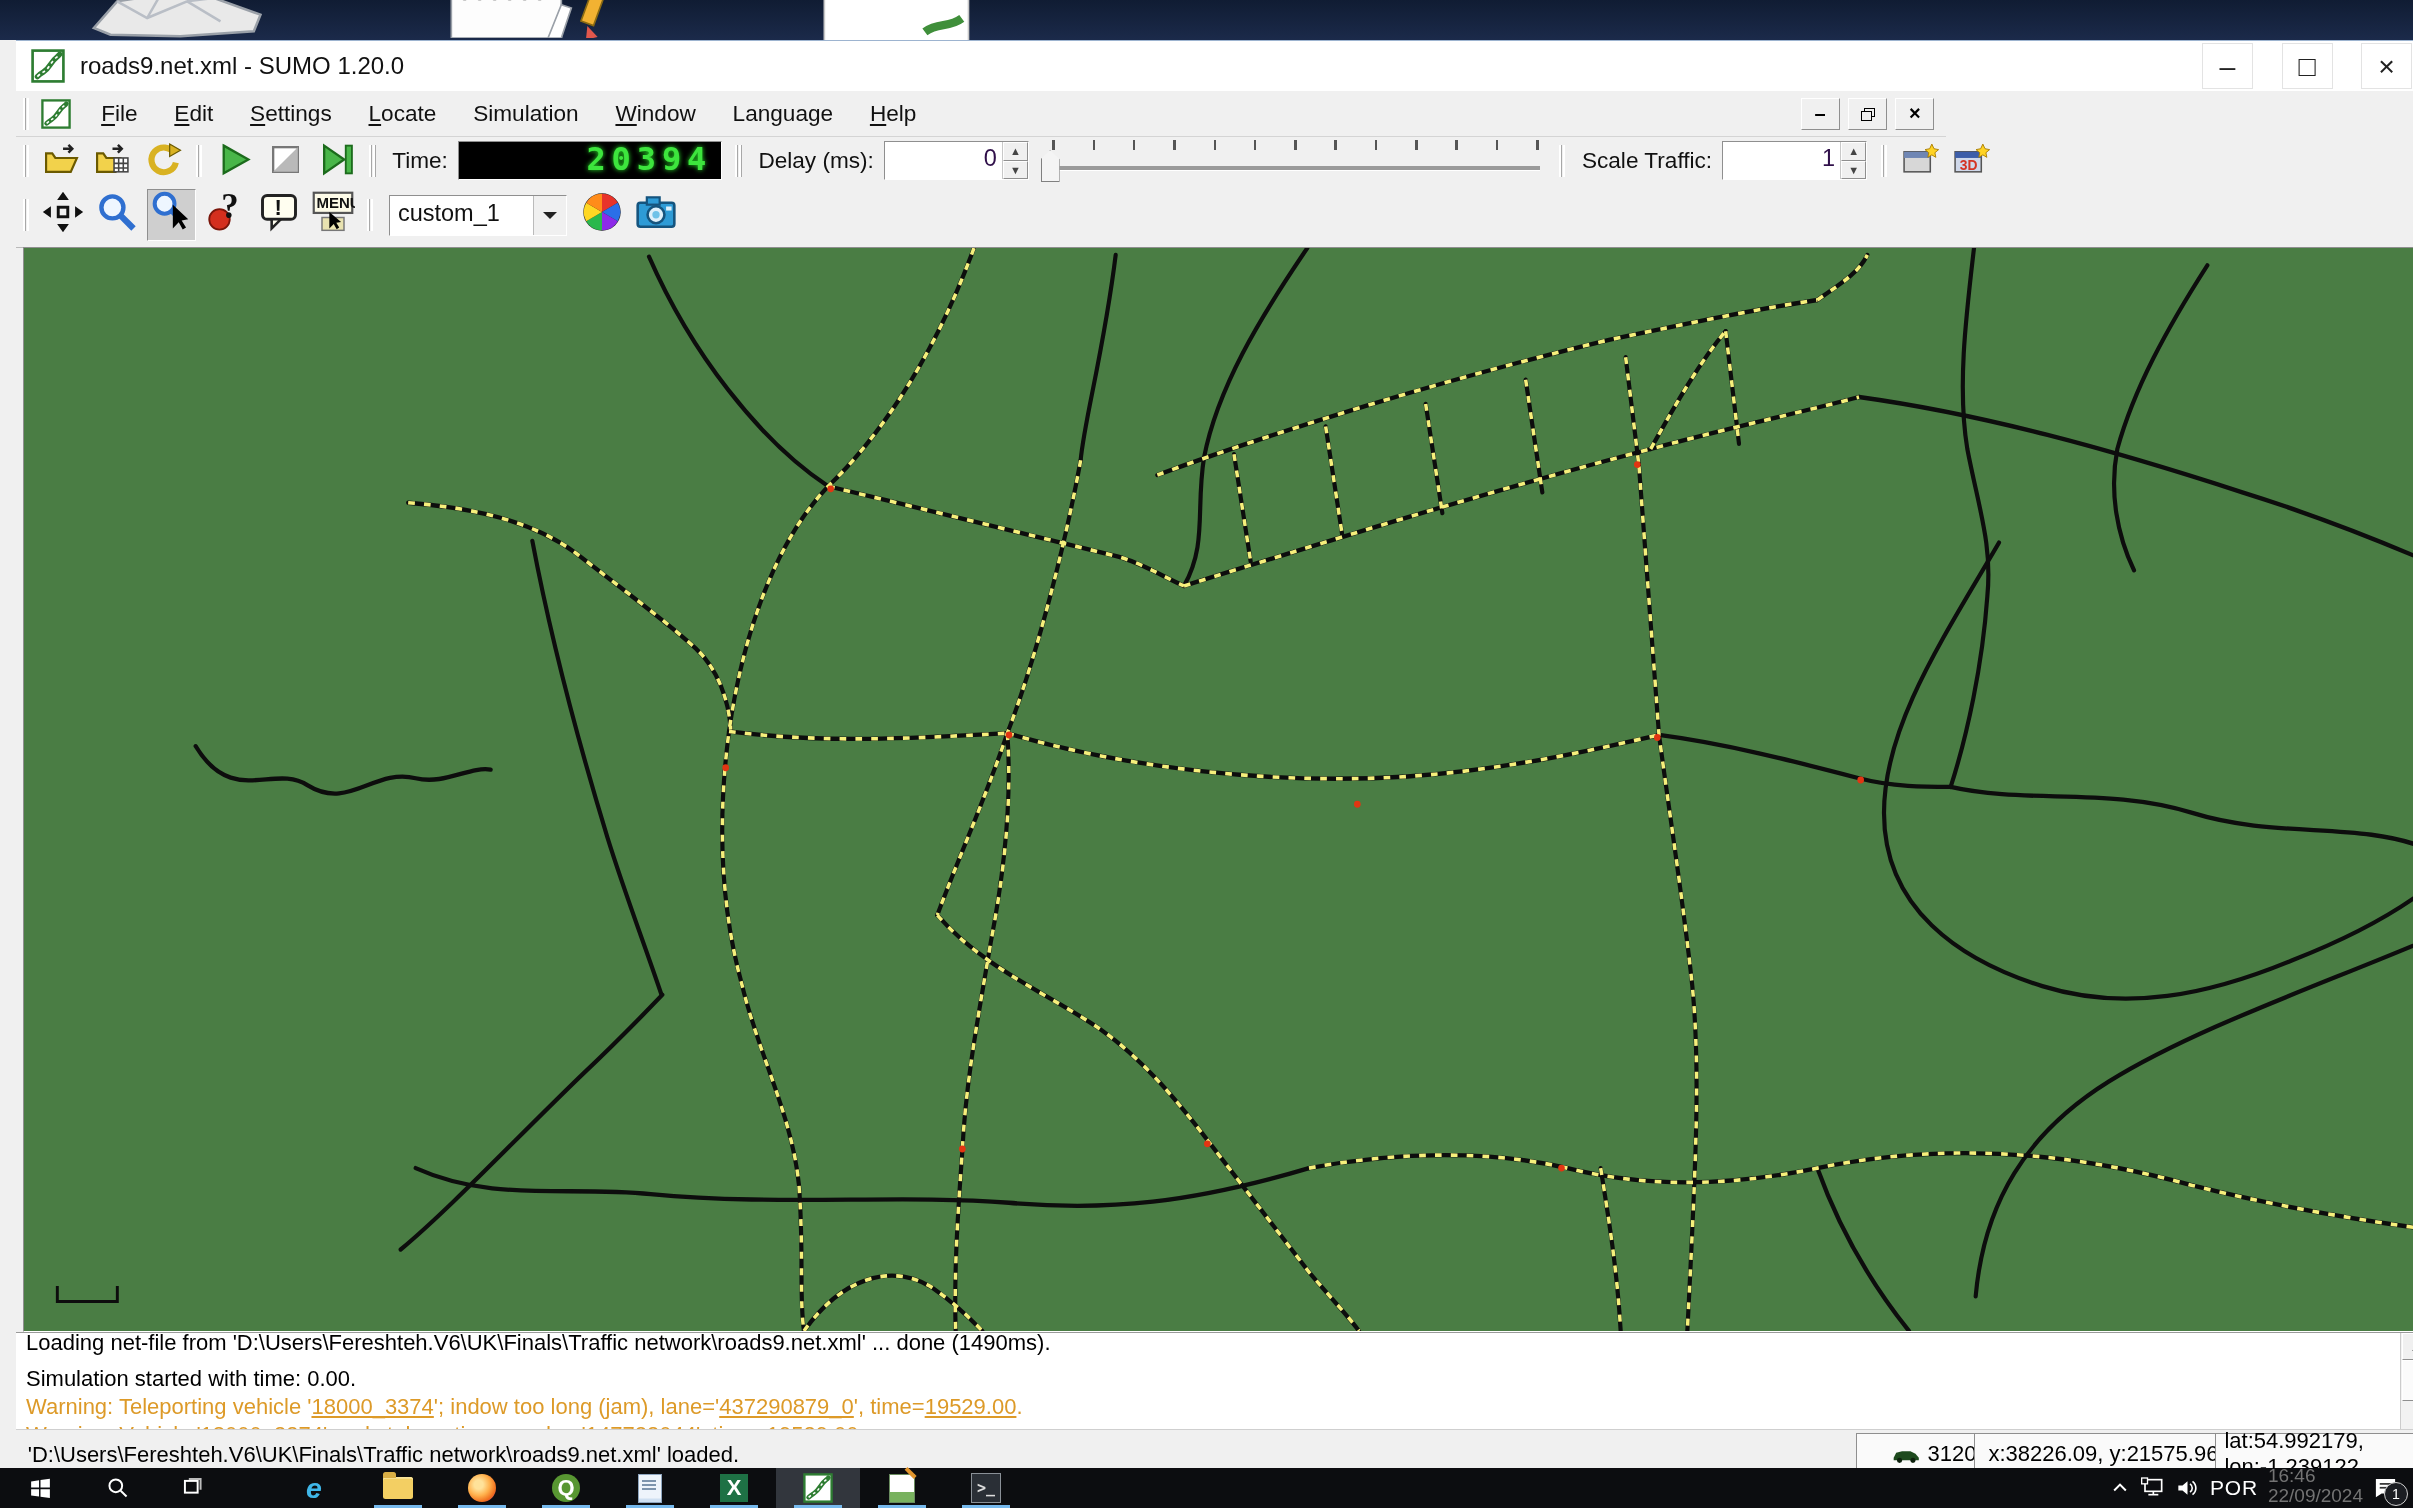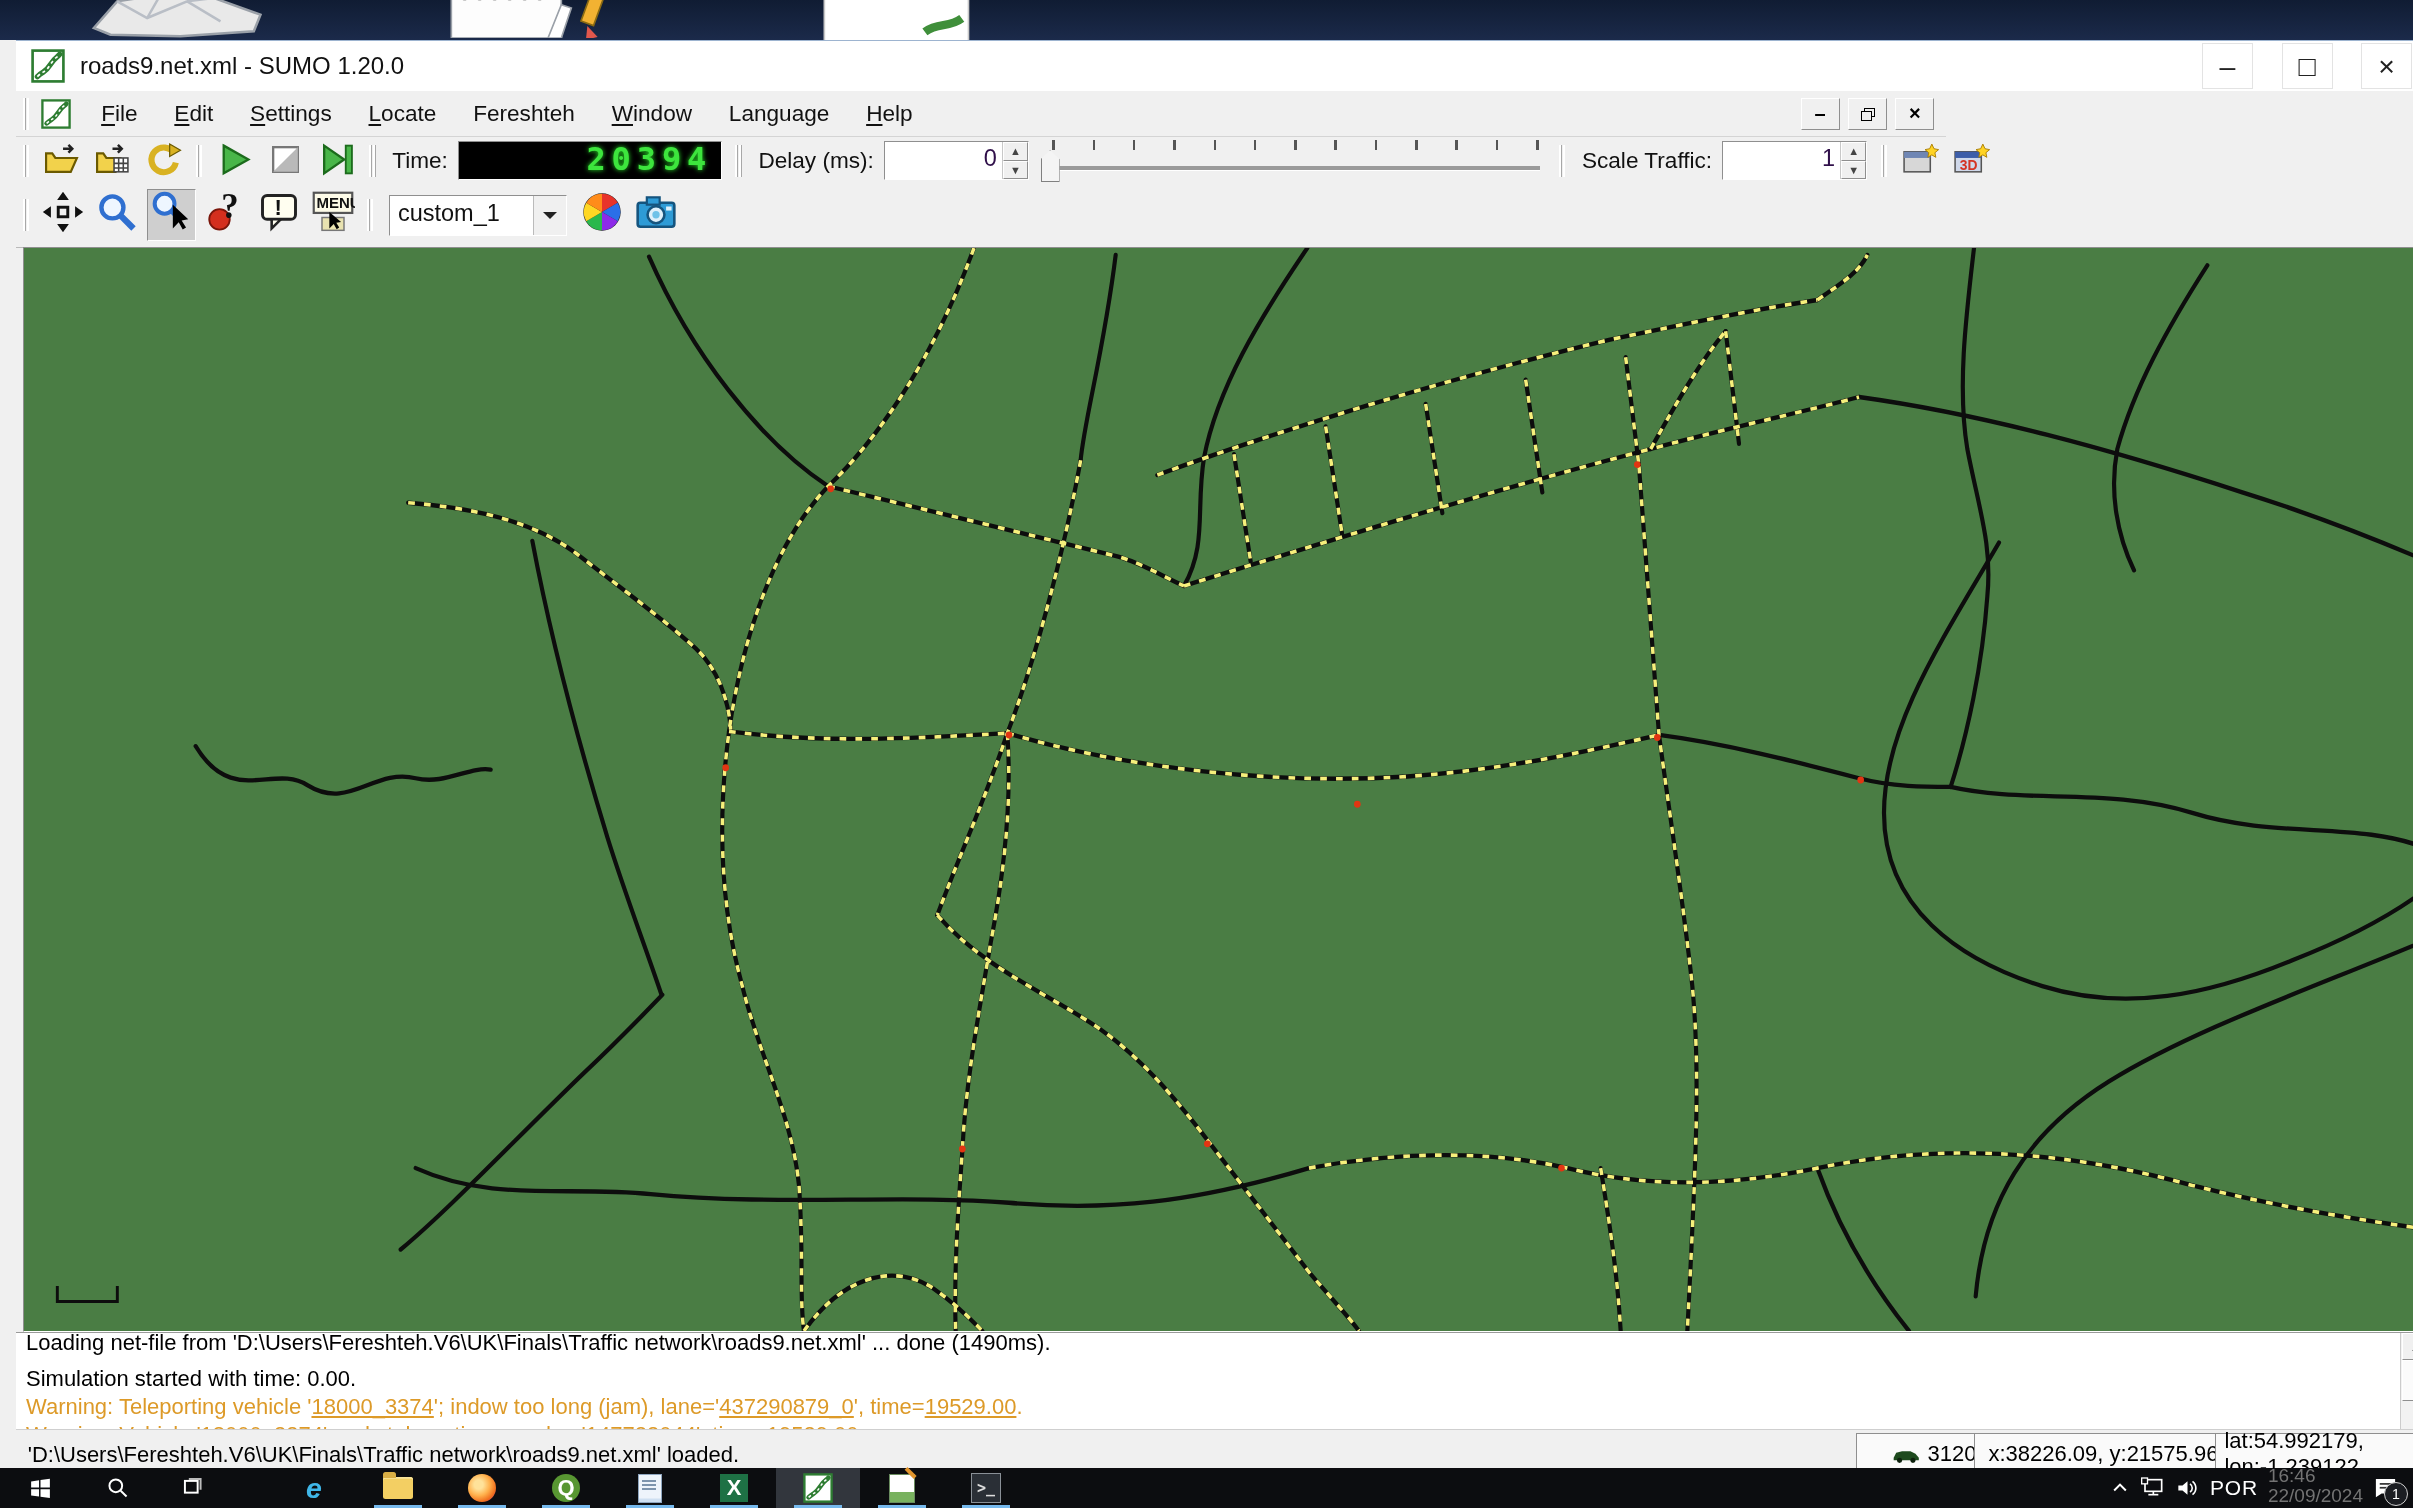--- a/index.html
+++ b/index.html
@@ -155,21 +155,21 @@
     <rect x="1.5" y="1.5" width="29" height="29" fill="#ffffff" stroke="#2e7d32" stroke-width="2.5"></rect>
     <path d="M6 26 C 12 20, 13 23, 18 15 S 25 8, 27 5" stroke="#2e7d32" stroke-width="5" fill="none" stroke-linecap="round"></path>
     <path d="M6 26 C 12 20, 13 23, 18 15 S 25 8, 27 5" stroke="#ffffff" stroke-width="1.6" stroke-dasharray="3 3" fill="none"></path>
   </svg>
         </span>
       <div id="menu-items" style="display:flex;align-items:center;">
           <span class="menu-item"><u>F</u>ile</span>
           <span class="menu-item"><u>E</u>dit</span>
           <span class="menu-item"><u>S</u>ettings</span>
           <span class="menu-item"><u>L</u>ocate</span>
-          <span class="menu-item">Fereshteh</span>
+          <span class="menu-item">Simulation</span>
           <span class="menu-item"><u>W</u>indow</span>
           <span class="menu-item">Language</span>
           <span class="menu-item"><u>H</u>elp</span>
         </div>
       <div id="mdi-controls">
         <div class="mdi-btn">–</div>
         <div class="mdi-btn">
             <span class="restore-glyph"></span>
           </div>
         <div class="mdi-btn">×</div>

